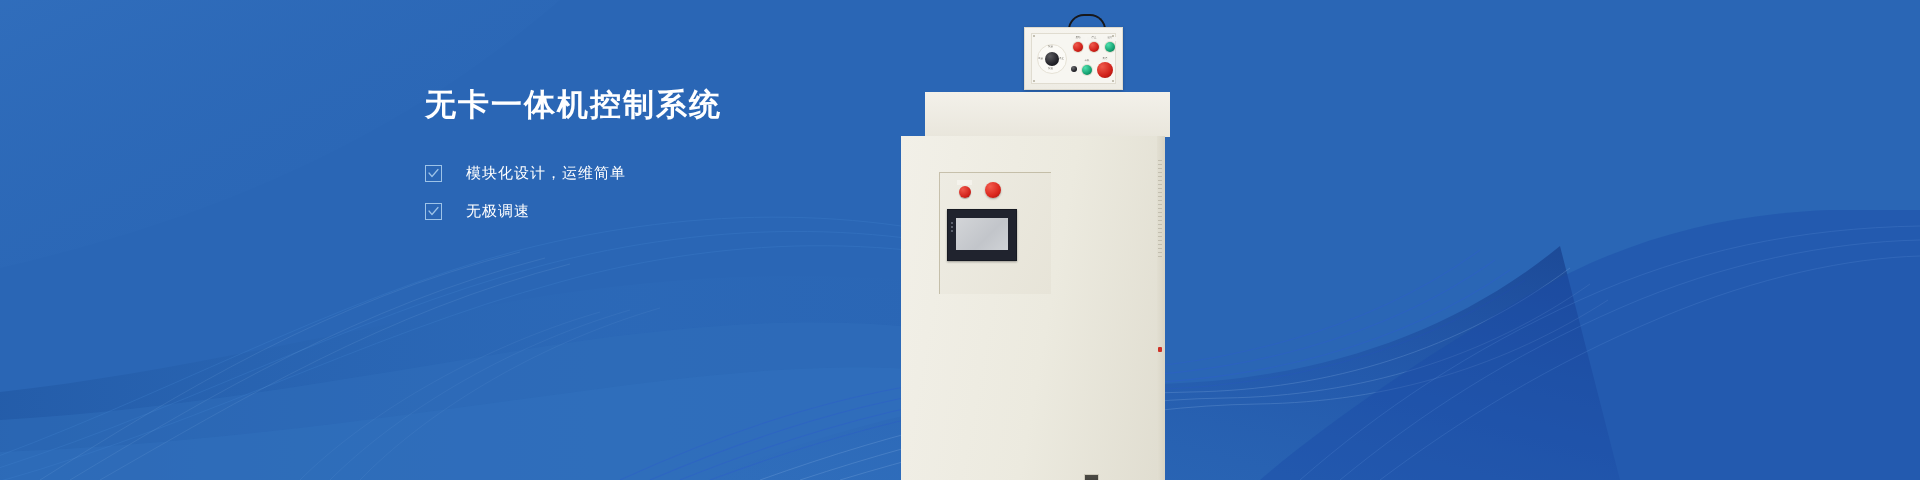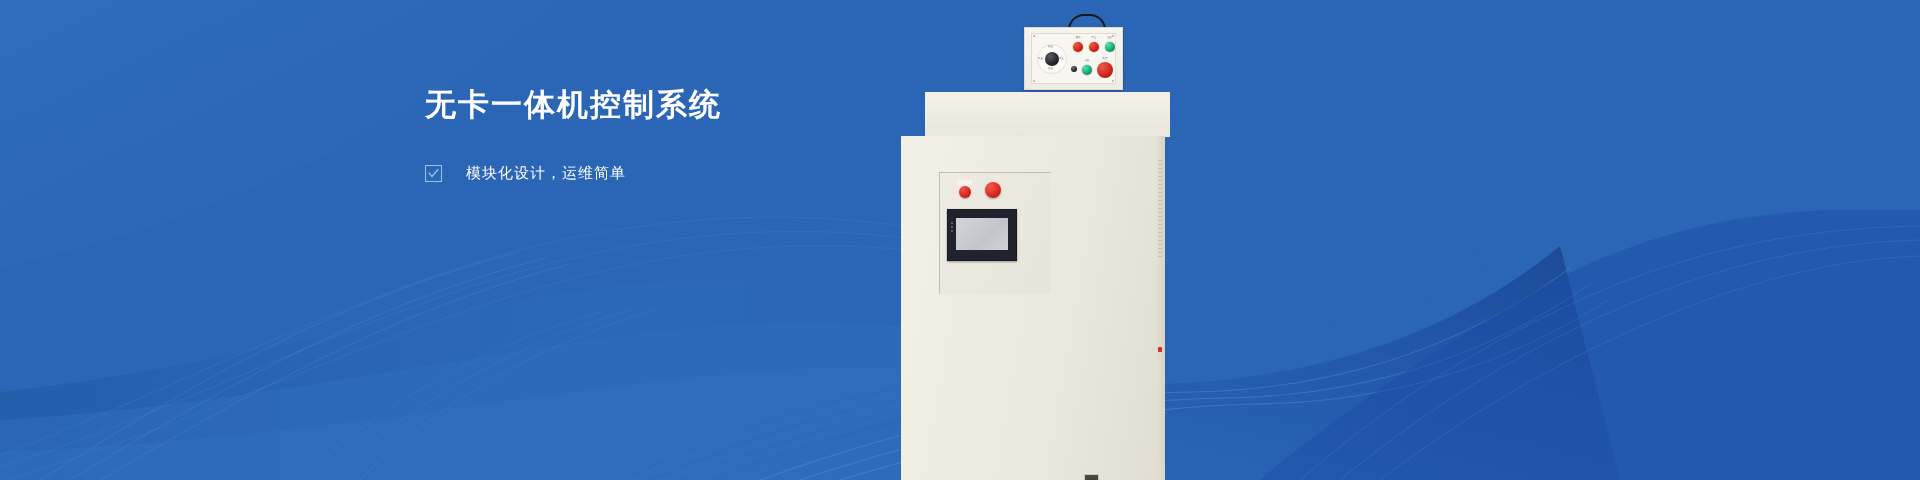--- a/index.html
+++ b/index.html
@@ -238,20 +238,28 @@
 
       <li class="feature-item">
         <span class="check-box">
           <svg width="11" height="11" viewBox="0 0 11 11" aria-hidden="true">
             <polyline points="1,5 4,8.5 10,1.5" fill="none" stroke="#9dc3e8" stroke-width="1.2" stroke-linecap="round" stroke-linejoin="round"></polyline>
           </svg>
         </span>
         <span class="feature-text">模块化设计，运维简单</span>
       </li>
 
+      <li class="feature-item">
+        <span class="check-box">
+          <svg width="11" height="11" viewBox="0 0 11 11" aria-hidden="true">
+            <polyline points="1,5 4,8.5 10,1.5" fill="none" stroke="#9dc3e8" stroke-width="1.2" stroke-linecap="round" stroke-linejoin="round"></polyline>
+          </svg>
+        </span>
+        <span class="feature-text">无极调速</span>
+      </li>
 
 
     </ul>
 
 
   </div>
 
   <div id="machine">
 
     <div class="panel-wire"></div>

